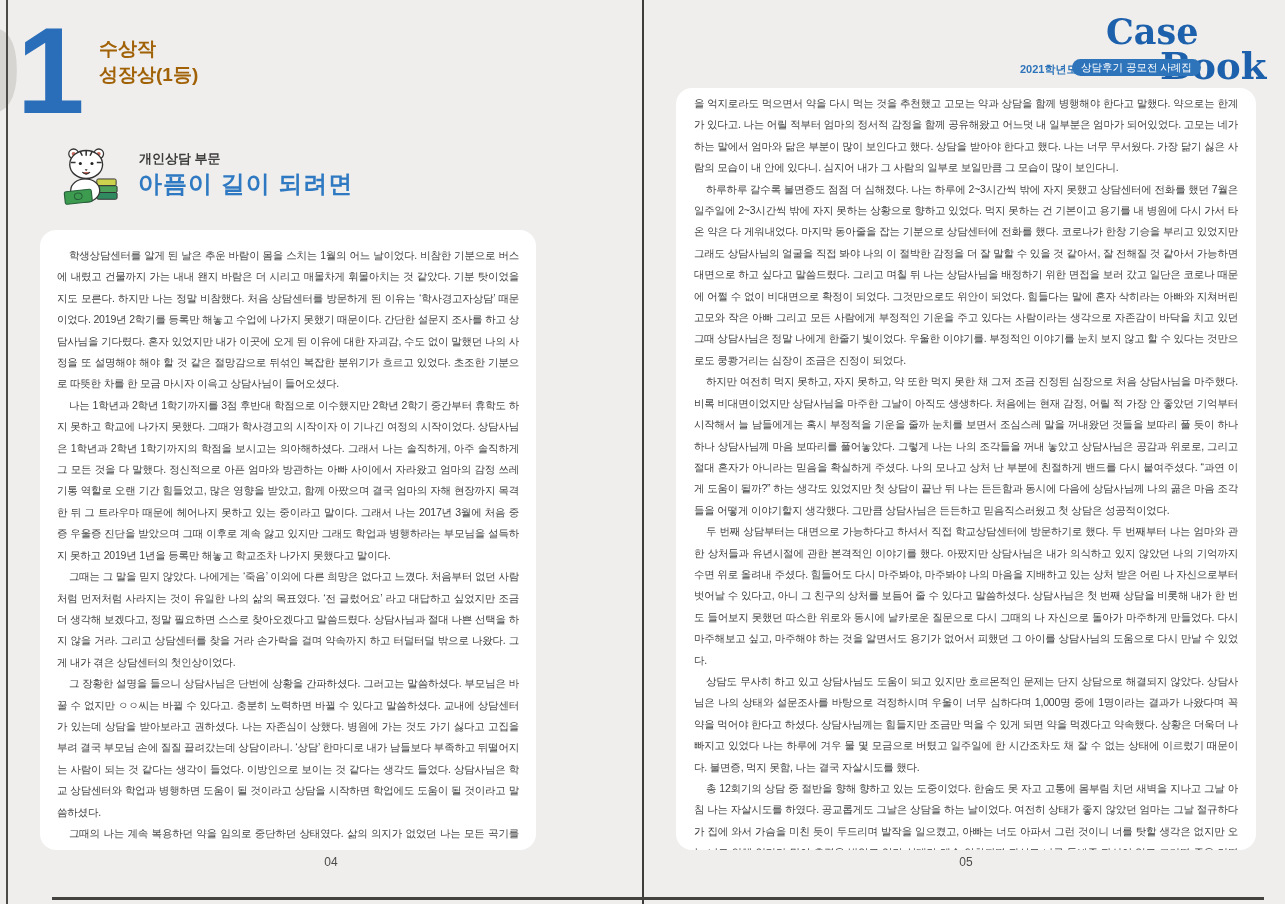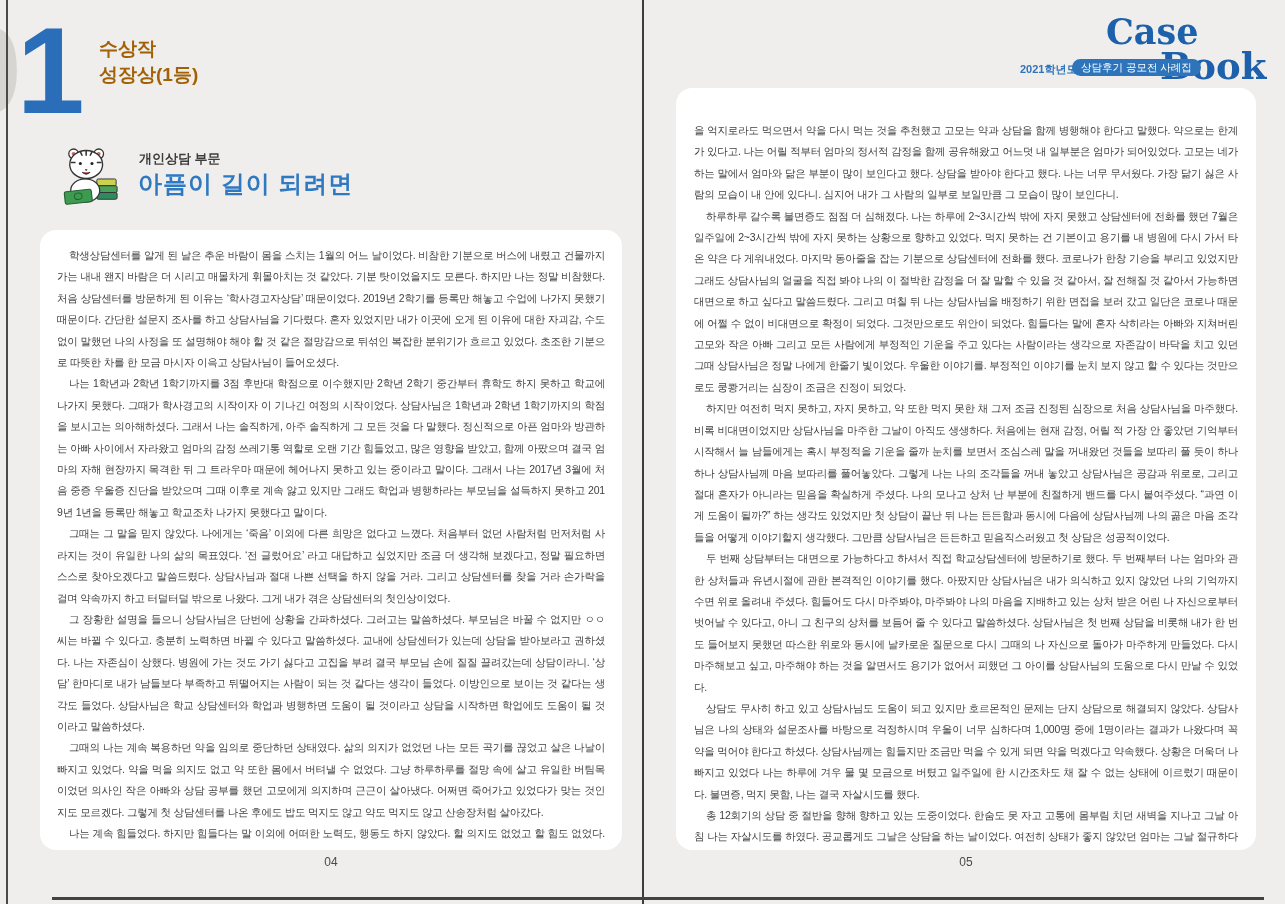--- a/index.html
+++ b/index.html
@@ -14,22 +14,22 @@
                line-height:1;letter-spacing:-5px;white-space:nowrap;}
   .digit-zero{color:#d7d5d2;}
   .digit-one{color:#2a6db9;}
   .award{position:absolute;left:99px;top:36px;color:#a16207;font-size:19px;font-weight:700;line-height:26px;}
   .mascot{position:absolute;left:62px;top:146px;width:58px;height:64px;}
   .category{position:absolute;left:139px;top:150px;font-size:13px;font-weight:700;color:#3c3c3c;}
   .page-title{position:absolute;left:138px;top:168px;font-size:24px;font-weight:700;color:#2e79c2;letter-spacing:1px;}
 
   
   .card{position:absolute;background:#ffffff;border-radius:16px;box-sizing:border-box;overflow:hidden;}
-  .card-left{left:40px;top:230px;width:582px;height:620px;padding:15px 17px;}
-  .card-right{left:676px;top:88px;width:580px;height:762px;padding:32px 18px;}
+  .card-left{left:40px;top:230px;width:496px;height:620px;padding:15px 17px;}
+  .card-right{left:676px;top:88px;width:580px;height:762px;padding:5px 18px;}
   .card p{margin:0;font-size:10.5px;line-height:21.4px;text-align:justify;color:#3e3e3e;
           text-indent:12px;letter-spacing:-0.2px;word-break:break-all;}
   .card p.cont{text-indent:0;}
 
   
   .edition{position:absolute;left:1020px;top:62px;font-size:11px;font-weight:700;color:#2e74ba;}
   .badge{position:absolute;left:1072px;top:59px;height:17px;padding:0 9px;background:#2e74ba;
          border-radius:9px;color:#ffffff;font-size:10.5px;font-weight:400;line-height:17px;white-space:nowrap;}
   .logo{position:absolute;color:#1d60ab;font-family:"DejaVu Serif","Liberation Serif",serif;font-weight:700;}
   .logo-case{left:1106px;top:11px;font-size:35px;}

